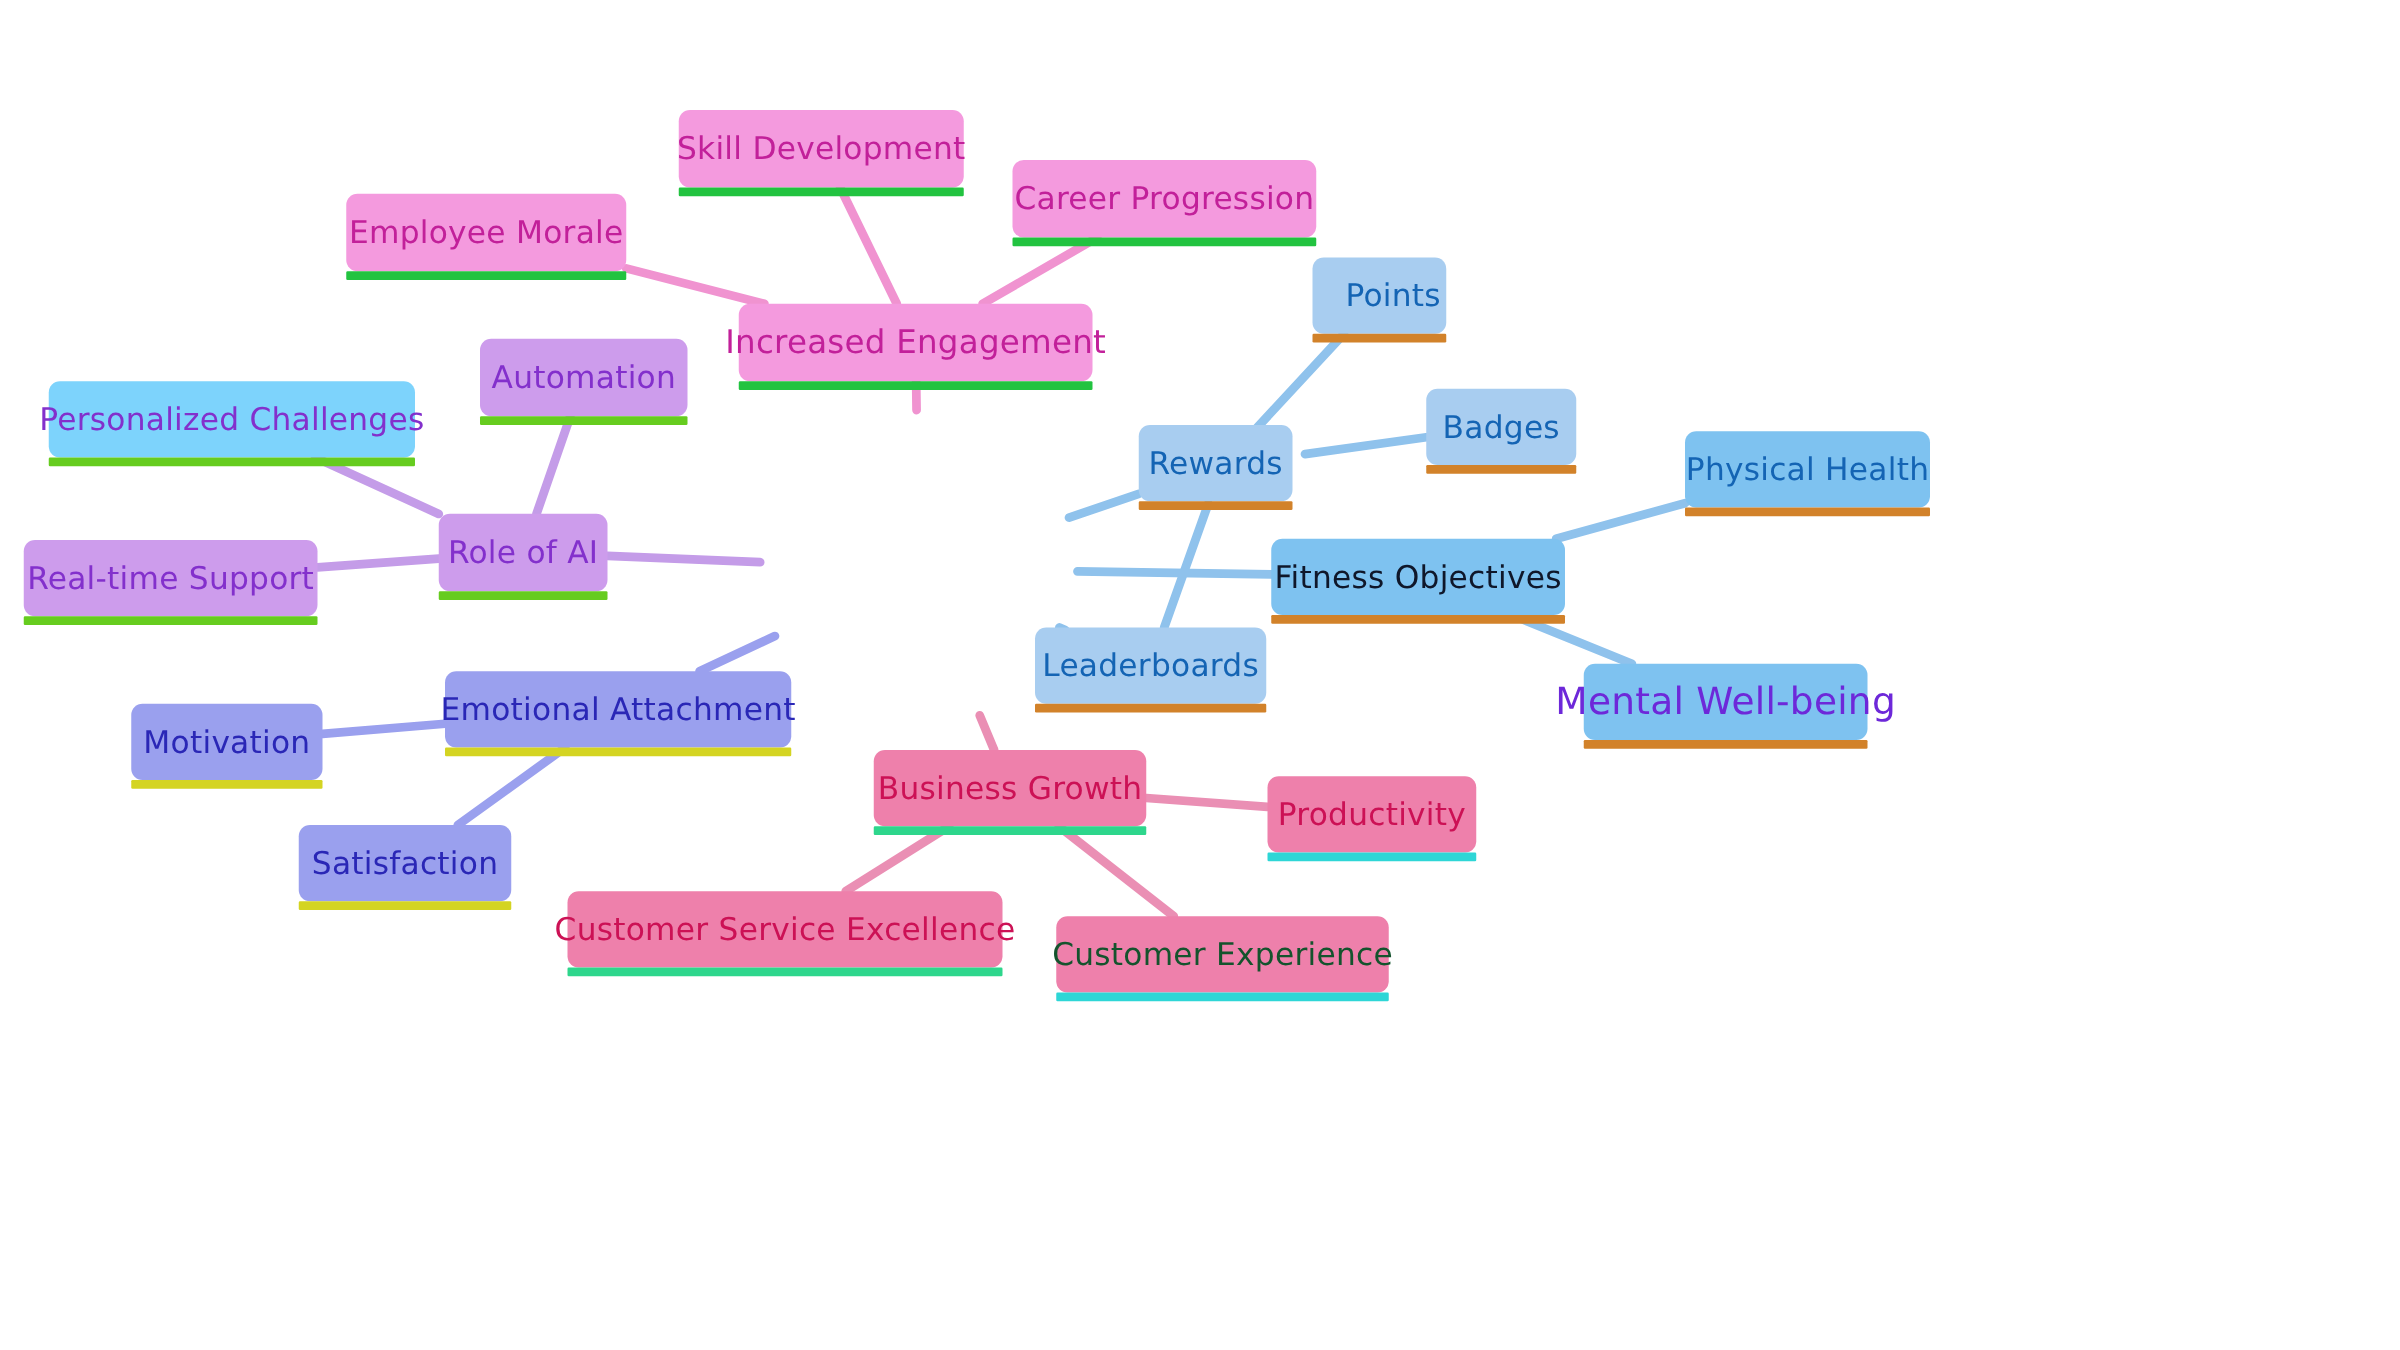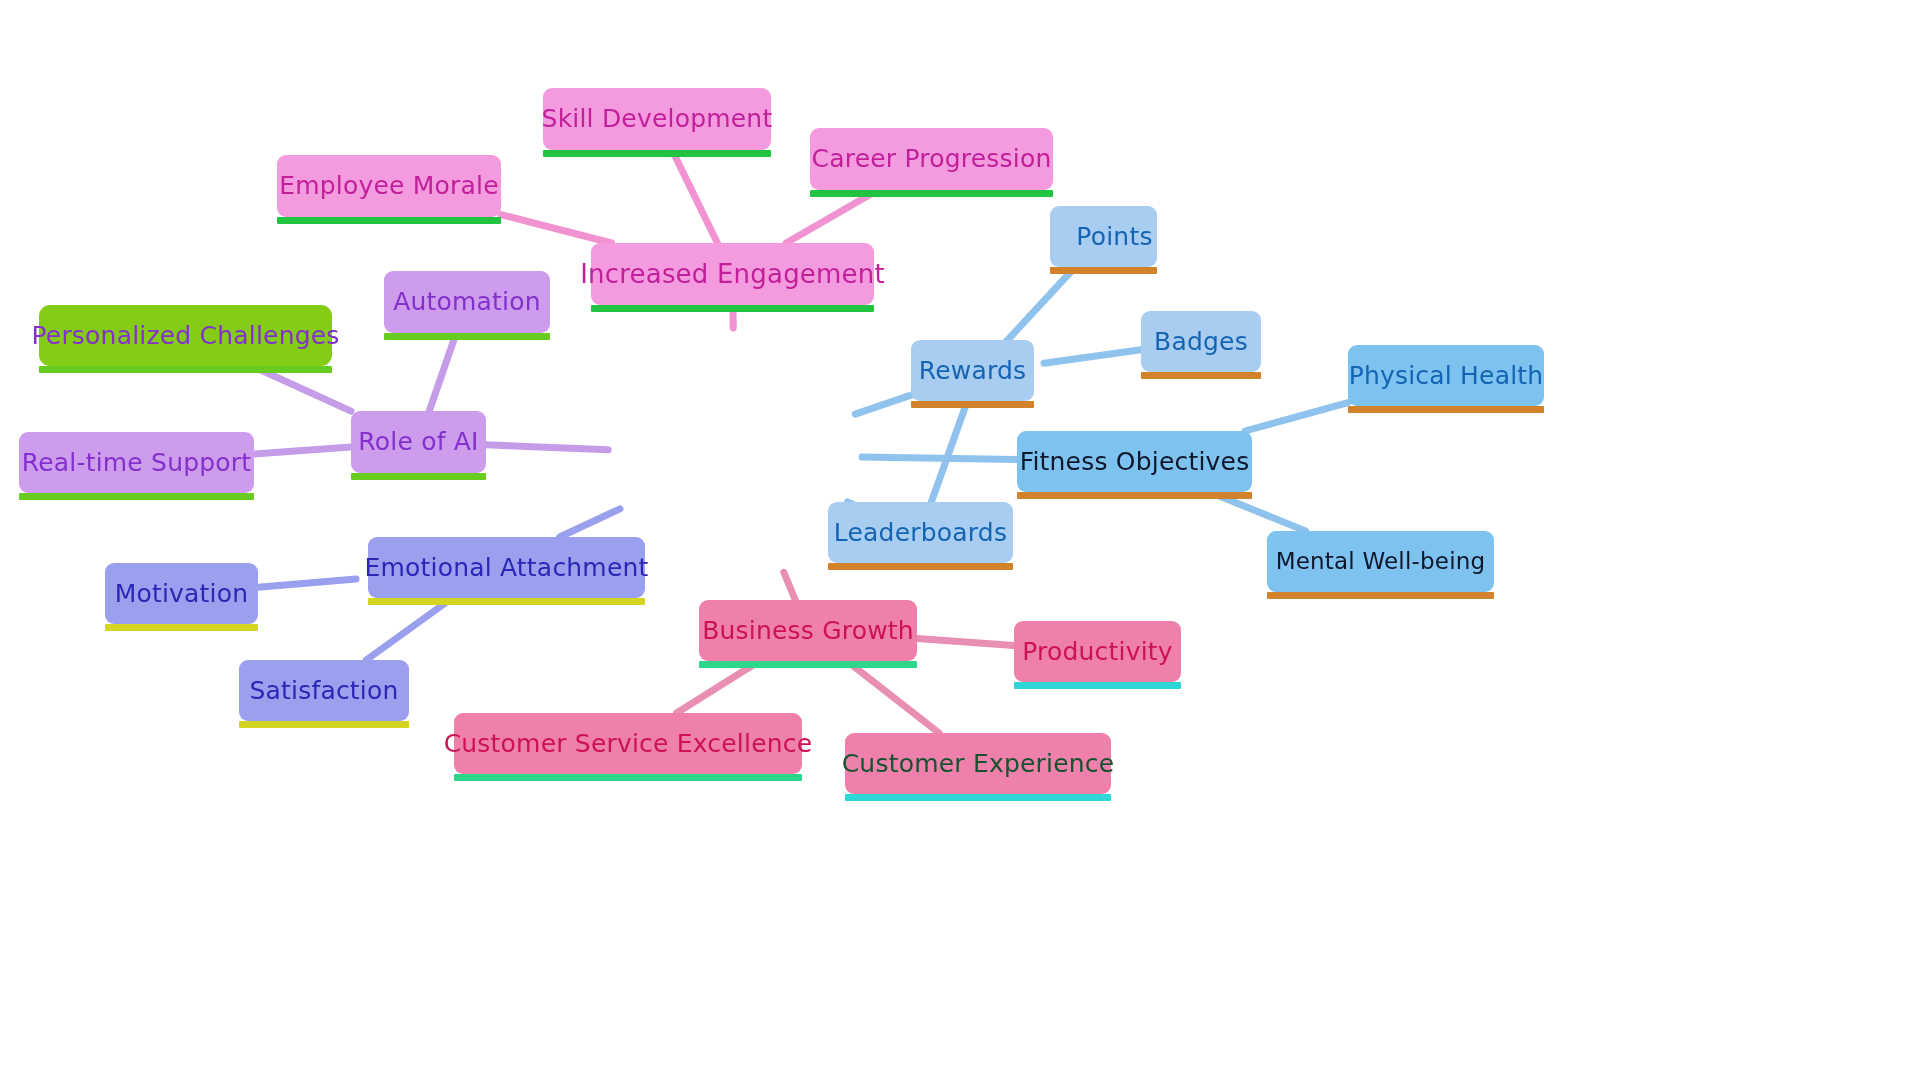--- a/index.html
+++ b/index.html
@@ -107,21 +107,21 @@
         <div class="underline" style="background: rgb(34, 195, 64);"></div>
       </div>
       <div class="node" style="left: 591px; top: 243px; width: 283px; height: 62px; background: rgb(244, 154, 222); color: rgb(194, 32, 154); font-size: 26px;">
         <span class="nlabel">Increased Engagement</span>
         <div class="underline" style="background: rgb(34, 195, 64);"></div>
       </div>
       <div class="node" style="left: 384px; top: 271px; width: 166px; height: 62px; background: rgb(205, 156, 236); color: rgb(131, 48, 204); font-size: 25px;">
         <span class="nlabel">Automation</span>
         <div class="underline" style="background: rgb(102, 204, 31);"></div>
       </div>
-      <div class="node" style="left: 39px; top: 305px; width: 293px; height: 61px; background: #84cc16; color: rgb(131, 48, 204); font-size: 25px; border-radius: 11px;">
+      <div class="node" style="left: 39px; top: 305px; width: 293px; height: 61px; background: #7dd3fc; color: rgb(131, 48, 204); font-size: 25px;">
         <span class="nlabel">Personalized Challenges</span>
         <div class="underline" style="background: rgb(102, 204, 31);"></div>
       </div>
       <div class="node" style="left: 19px; top: 432px; width: 235px; height: 61px; background: rgb(205, 156, 236); color: rgb(131, 48, 204); font-size: 25px;">
         <span class="nlabel">Real-time Support</span>
         <div class="underline" style="background: rgb(102, 204, 31);"></div>
       </div>
       <div class="node" style="left: 351px; top: 411px; width: 135px; height: 62px; background: rgb(205, 156, 236); color: rgb(131, 48, 204); font-size: 25px;">
         <span class="nlabel">Role of AI</span>
         <div class="underline" style="background: rgb(102, 204, 31);"></div>
@@ -139,29 +139,29 @@
         <div class="underline" style="background: rgb(210, 130, 42);"></div>
       </div>
       <div class="node" style="left: 1348px; top: 345px; width: 196px; height: 61px; background: rgb(126, 194, 240); color: rgb(20, 100, 180); font-size: 25px;">
         <span class="nlabel">Physical Health</span>
         <div class="underline" style="background: rgb(210, 130, 42);"></div>
       </div>
       <div class="node" style="left: 1017px; top: 431px; width: 235px; height: 61px; background: rgb(126, 194, 240); color: #0f172a; font-size: 25px;">
         <span class="nlabel">Fitness Objectives</span>
         <div class="underline" style="background: rgb(210, 130, 42);"></div>
       </div>
-      <div class="node" style="left: 1267px; top: 531px; width: 227px; height: 61px; background: rgb(126, 194, 240); color: #0f172a; font-size: 23px; text-align: center;">
+      <div class="node" style="left: 1267px; top: 531px; width: 227px; height: 61px; background: rgb(126, 194, 240); color: #6d28d9; font-size: 30px; text-align: center;">
         <span class="nlabel">Mental Well-being</span>
         <div class="underline" style="background: rgb(210, 130, 42);"></div>
       </div>
       <div class="node" style="left: 828px; top: 502px; width: 185px; height: 61px; background: rgb(168, 205, 240); color: rgb(20, 100, 180); font-size: 25px;">
         <span class="nlabel">Leaderboards</span>
         <div class="underline" style="background: rgb(210, 130, 42);"></div>
       </div>
-      <div class="node" style="left: 368px; top: 537px; width: 277px; height: 61px; background: rgb(154, 160, 238); color: rgb(42, 39, 182); font-size: 25px;">
+      <div class="node" style="left: 356px; top: 537px; width: 277px; height: 61px; background: rgb(154, 160, 238); color: rgb(42, 39, 182); font-size: 25px;">
         <span class="nlabel">Emotional Attachment</span>
         <div class="underline" style="background: rgb(212, 212, 34);"></div>
       </div>
       <div class="node" style="left: 105px; top: 563px; width: 153px; height: 61px; background: rgb(154, 160, 238); color: rgb(42, 39, 182); font-size: 25px;">
         <span class="nlabel">Motivation</span>
         <div class="underline" style="background: rgb(212, 212, 34);"></div>
       </div>
       <div class="node" style="left: 239px; top: 660px; width: 170px; height: 61px; background: rgb(154, 160, 238); color: rgb(42, 39, 182); font-size: 25px;">
         <span class="nlabel">Satisfaction</span>
         <div class="underline" style="background: rgb(212, 212, 34);"></div>

